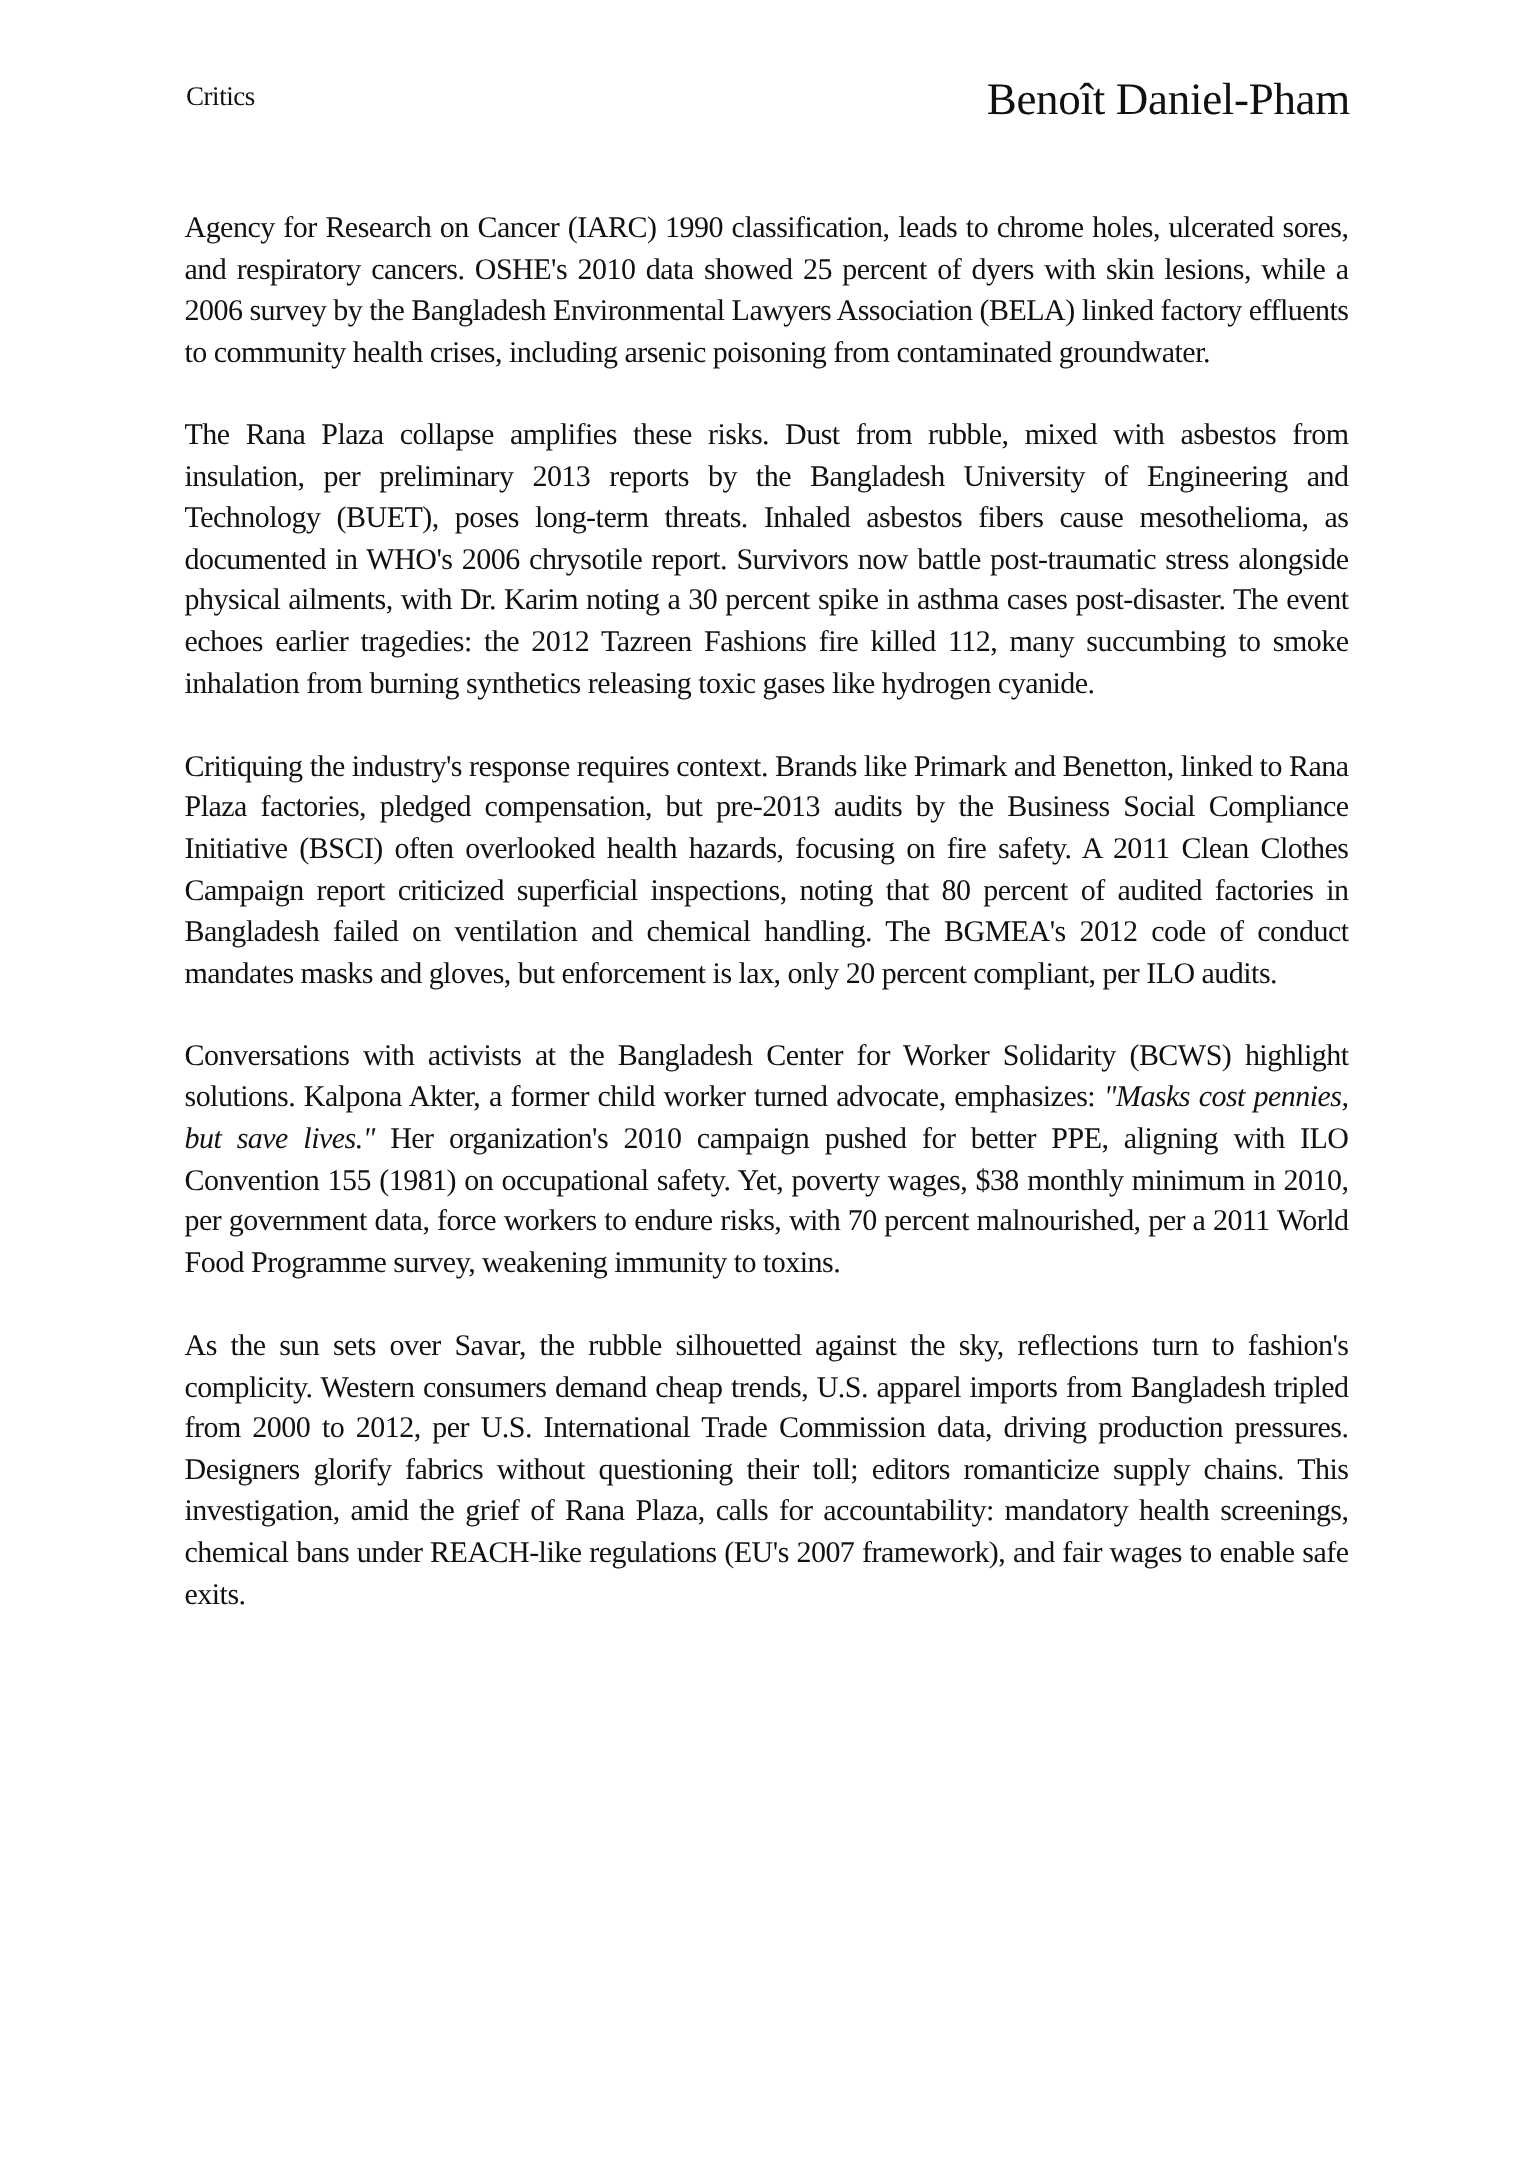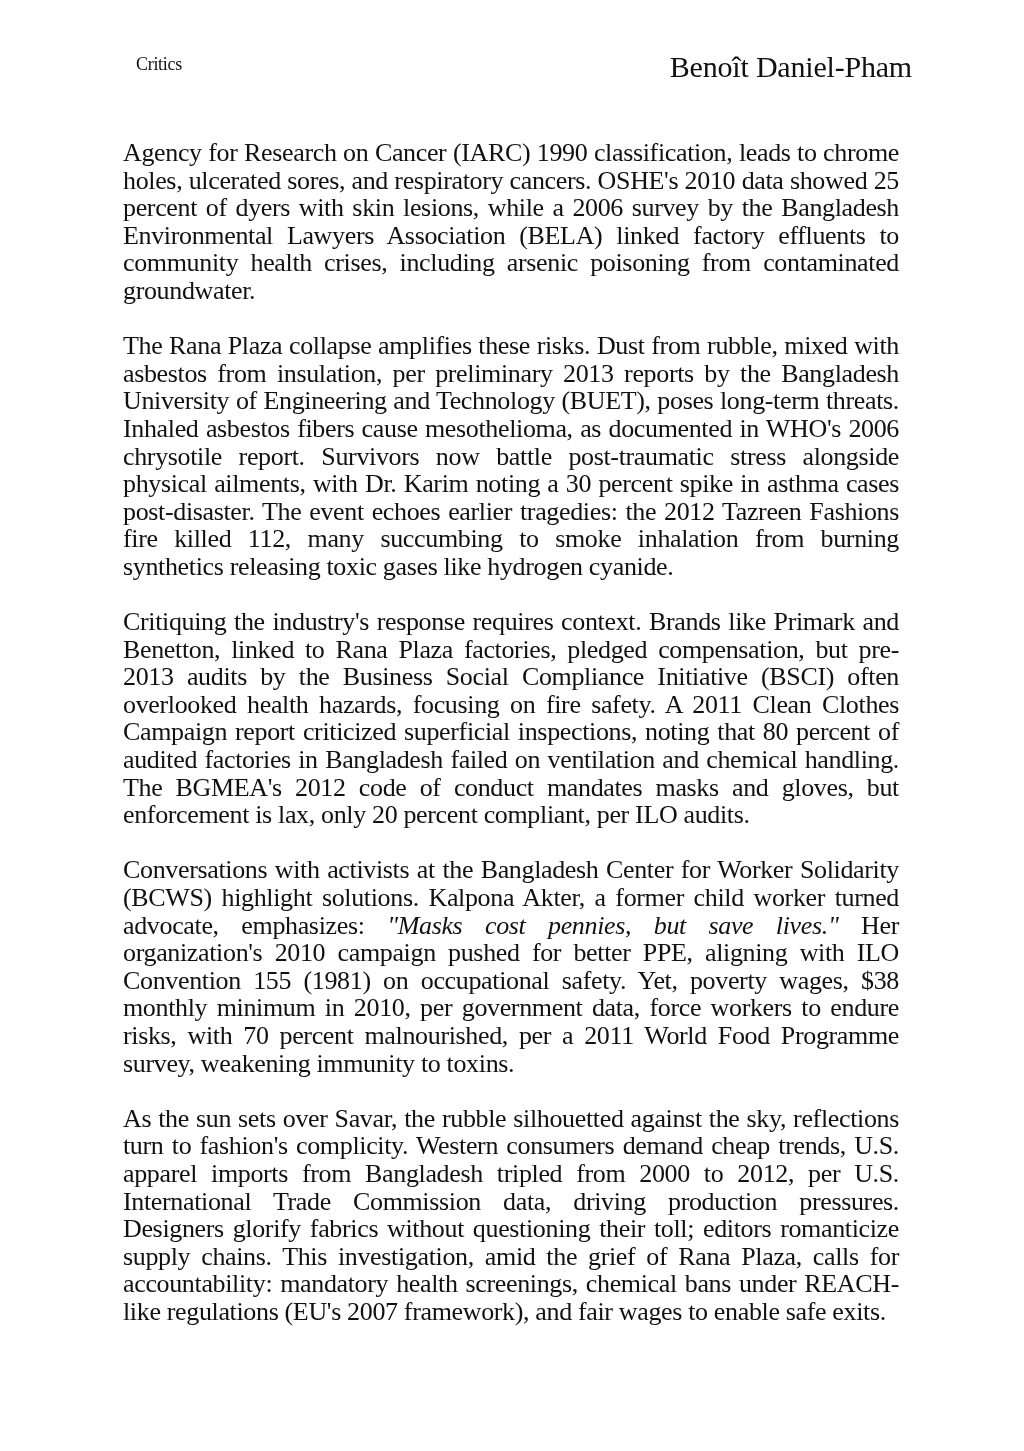--- a/index.html
+++ b/index.html
@@ -11,21 +11,21 @@
       width: 1024px;
       height: 1451px;
       position: relative;
       overflow: hidden;
       color: #111111;
       font-family: "Liberation Serif", "DejaVu Serif", serif;
     }
     .running-head {
       position: absolute;
       top: 50px;
-      left: 136px;
+      left: 124px;
       width: 776px;
       height: 34px;
       text-decoration: underline;
     }
     .head-left {
       position: absolute;
       left: 0;
       top: 4px;
       font-size: 18px;
       letter-spacing: -0.3px;
@@ -38,21 +38,21 @@
       letter-spacing: -0.2px;
     }
     .body-text {
       position: absolute;
       top: 139px;
       left: 123px;
       width: 776px;
     }
     .para {
       margin: 0 0 27.6px 0;
-      font-size: 26px;
+      font-size: 20px;
       line-height: 27.6px;
       text-align: justify;
       letter-spacing: -0.35px;
       word-spacing: 0px;
       hyphens: none;
     }
     .quote {
       font-style: italic;
     }
   </style>

